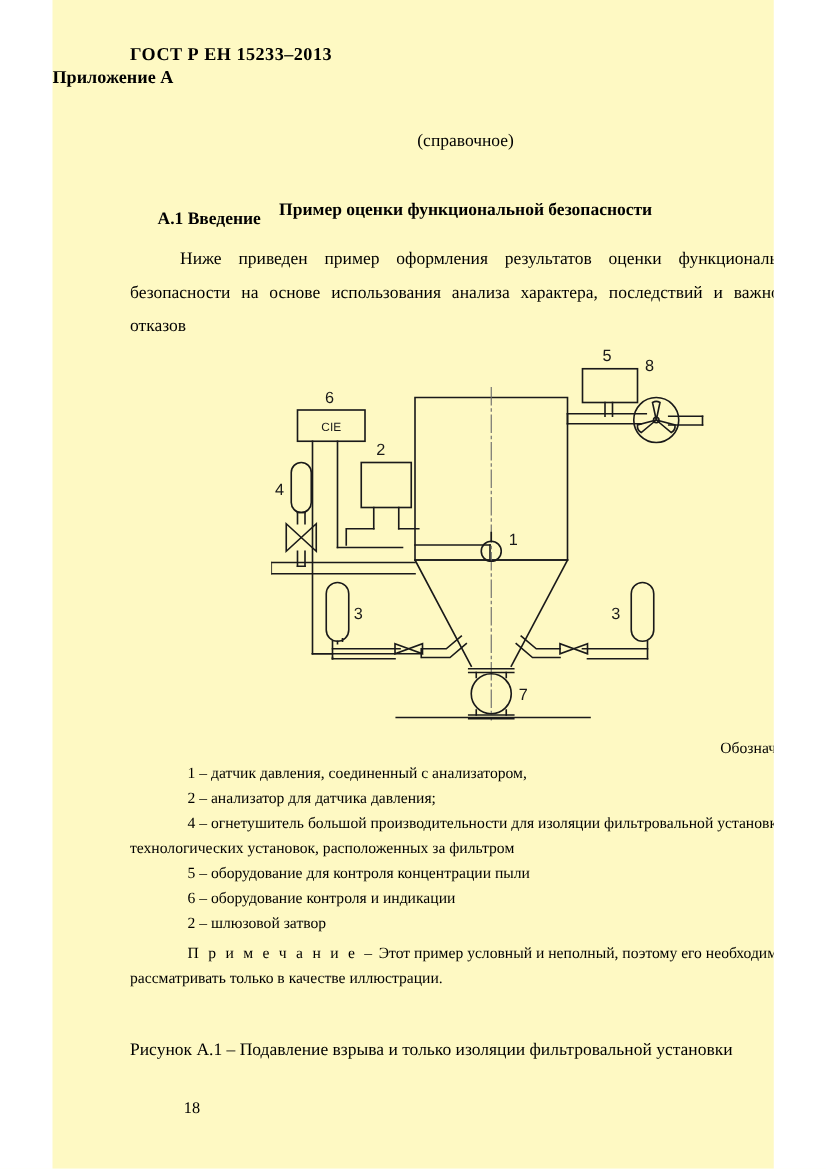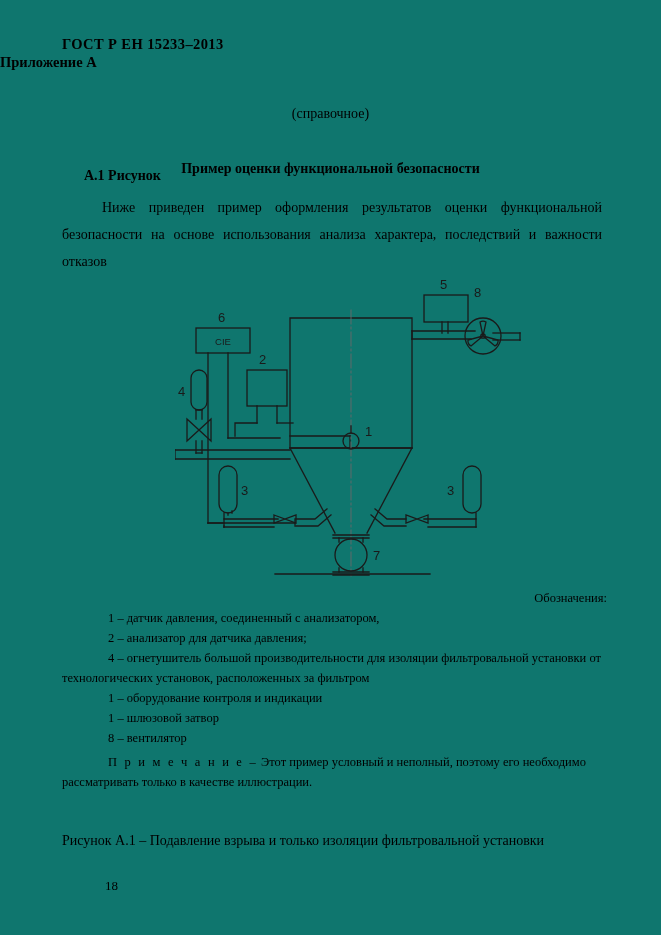--- a/index.html
+++ b/index.html
@@ -7,24 +7,24 @@
     margin: 0;
     padding: 0;
     background: #ffffff;
   }
   body {
     font-family: "Liberation Serif", "DejaVu Serif", serif;
     color: #000000;
   }
   .page {
     position: relative;
-    width: 661px;
+    width: 577px;
     height: 935px;
     margin: 0 auto;
-    background: #0f766e;
+    background: #fef9c3;
     overflow: hidden;
   }
 
   
   .doc-header {
     position: absolute;
     left: 62px;
     top: 36px;
     font-size: 14.5px;
     font-weight: bold;
@@ -143,21 +143,21 @@
 <div class="page">
 
   <div class="doc-header">ГОСТ Р ЕН 15233–2013</div>
 
   <div class="annex-title">Приложение А</div>
 
   <div class="annex-sub">(справочное)</div>
 
   <div class="annex-example">Пример оценки функциональной безопасности</div>
 
-  <div class="section-head">А.1 Рисунок</div>
+  <div class="section-head">А.1 Введение</div>
 
   <div class="intro">Ниже приведен пример оформления результатов оценки функциональной безопасности на основе  использования анализа характера, последствий и важности отказов</div>
 
   <div class="figure">
     <svg width="355" height="300" viewBox="0 0 355 300">
       <g fill="none" stroke="#1a1a1a" stroke-width="1.3" stroke-linecap="square">
 
         <g>
 
           <path d="M 115 40 L 115 170 L 237 170 L 237 40 Z"></path>
@@ -300,23 +300,23 @@
 
       </g>
     </svg>
   </div>
 
   <div class="legend">
     <div class="lg-title">Обозначения:</div>
     <div class="lg-item">1 – датчик давления, соединенный с анализатором,</div>
     <div class="lg-item">2 – анализатор  для датчика давления;</div>
     <div class="lg-item wrap">4 – огнетушитель   большой производительности для изоляции фильтровальной установки от технологических установок, расположенных за фильтром</div>
-    <div class="lg-item">1 – оборудование контроля и индикации</div>
-    <div class="lg-item">1 – шлюзовой затвор</div>
-    <div class="lg-item">8 – вентилятор</div>
+    <div class="lg-item">5 – оборудование для контроля концентрации пыли</div>
+    <div class="lg-item">6 – оборудование контроля и индикации</div>
+    <div class="lg-item">2 – шлюзовой затвор</div>
     <div class="note"><span class="sp">П р и м е ч а н и е –</span><span> Этот пример условный и неполный, поэтому его необходимо рассматривать только в качестве иллюстрации.</span></div>
   </div>
 
   <div class="fig-caption">Рисунок А.1 – Подавление взрыва и только изоляции фильтровальной установки</div>
 
   <div class="page-number">18</div>
 
 </div>
 
 </body></html>

